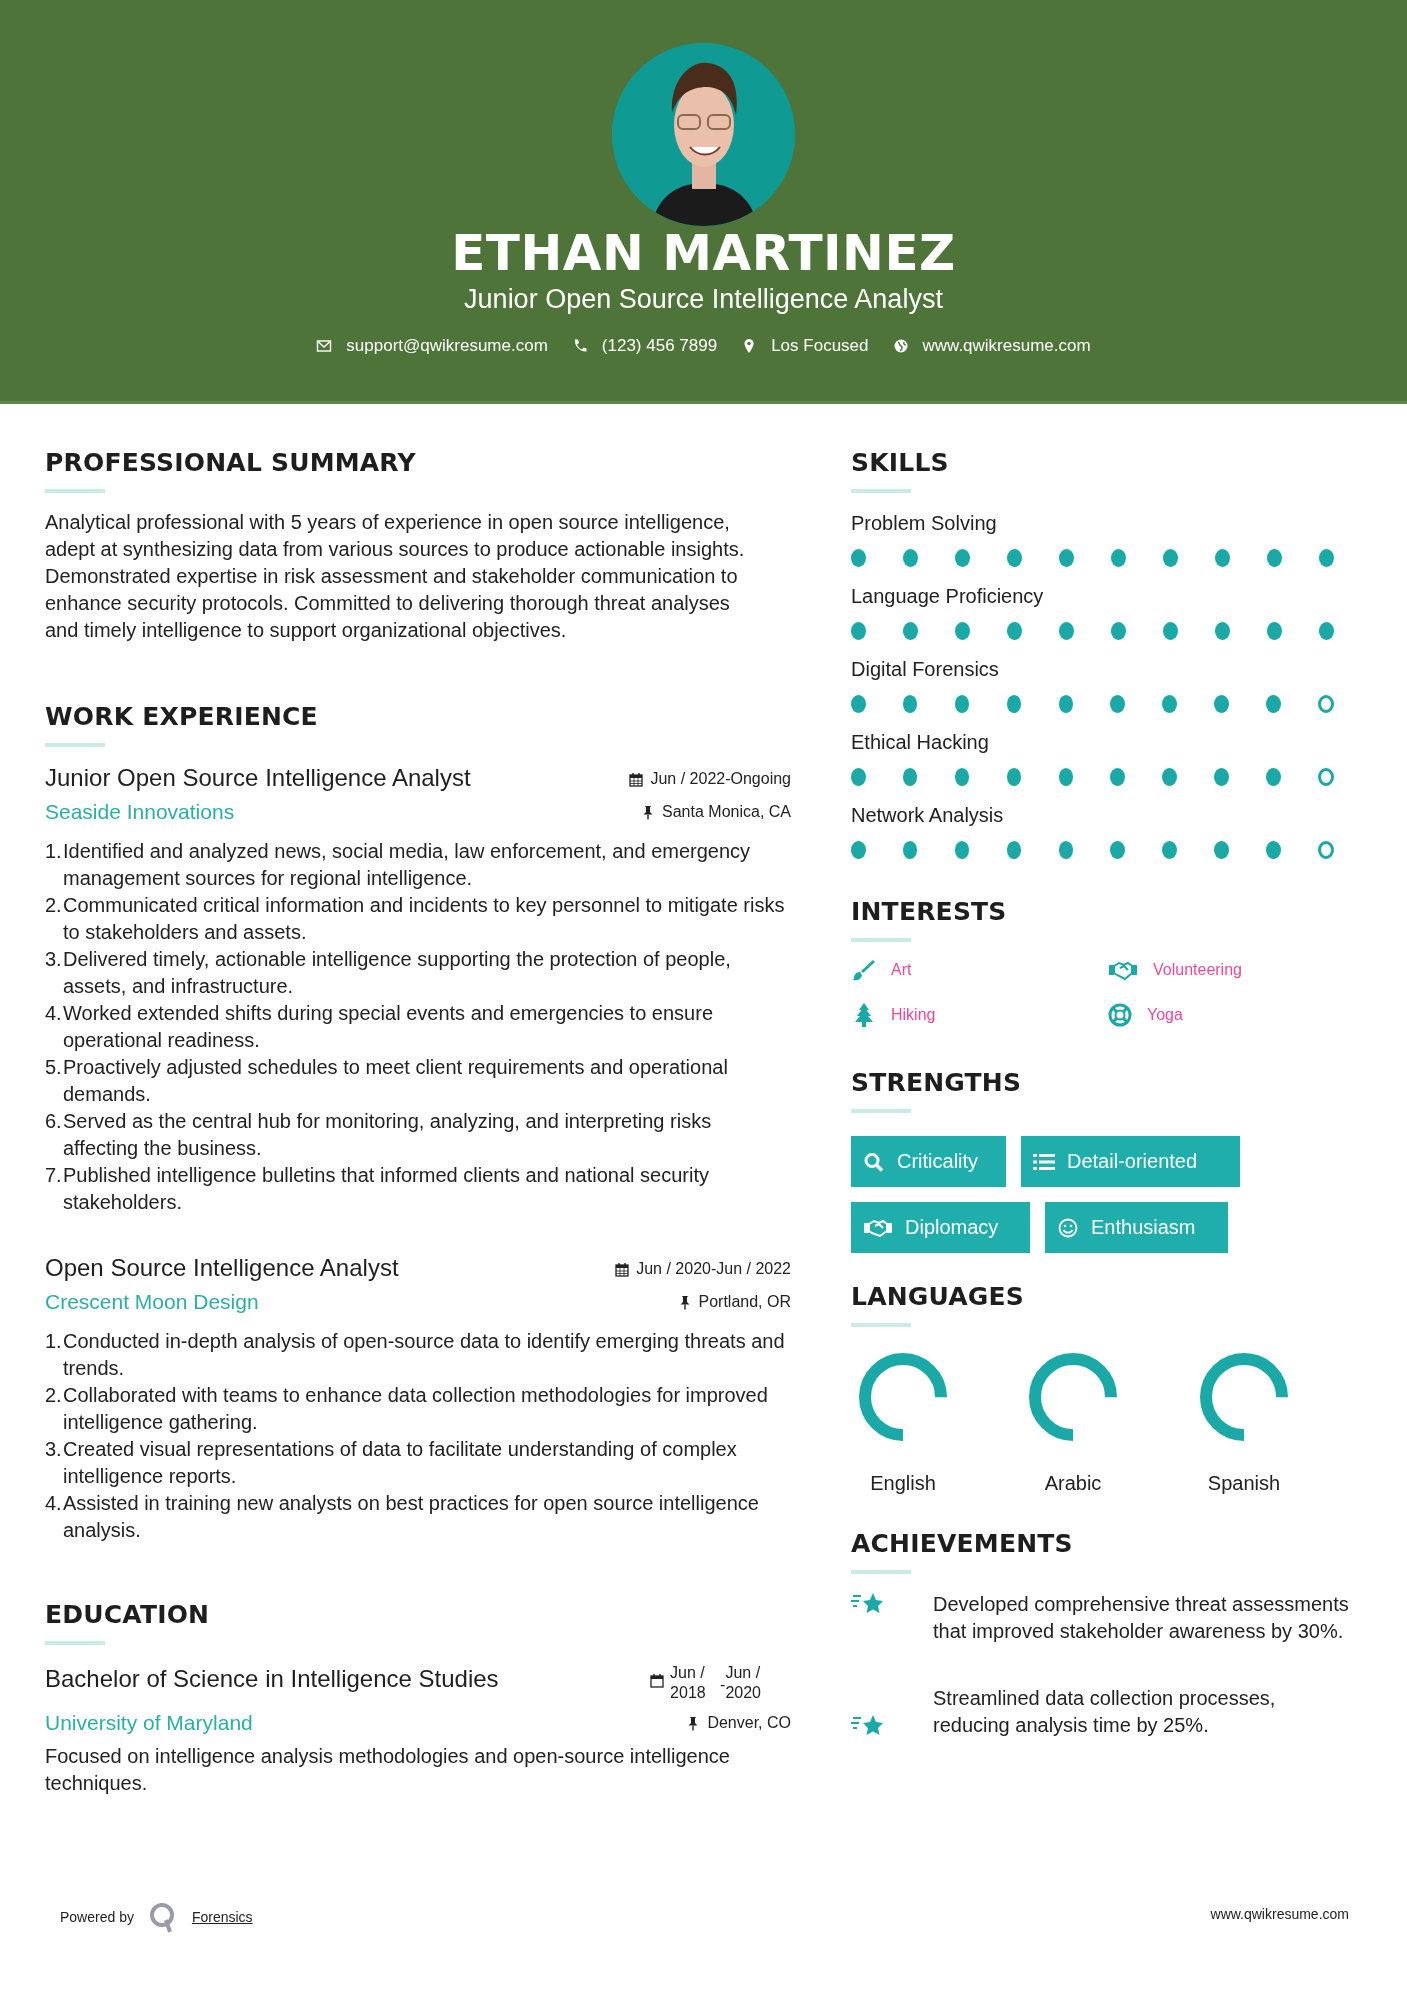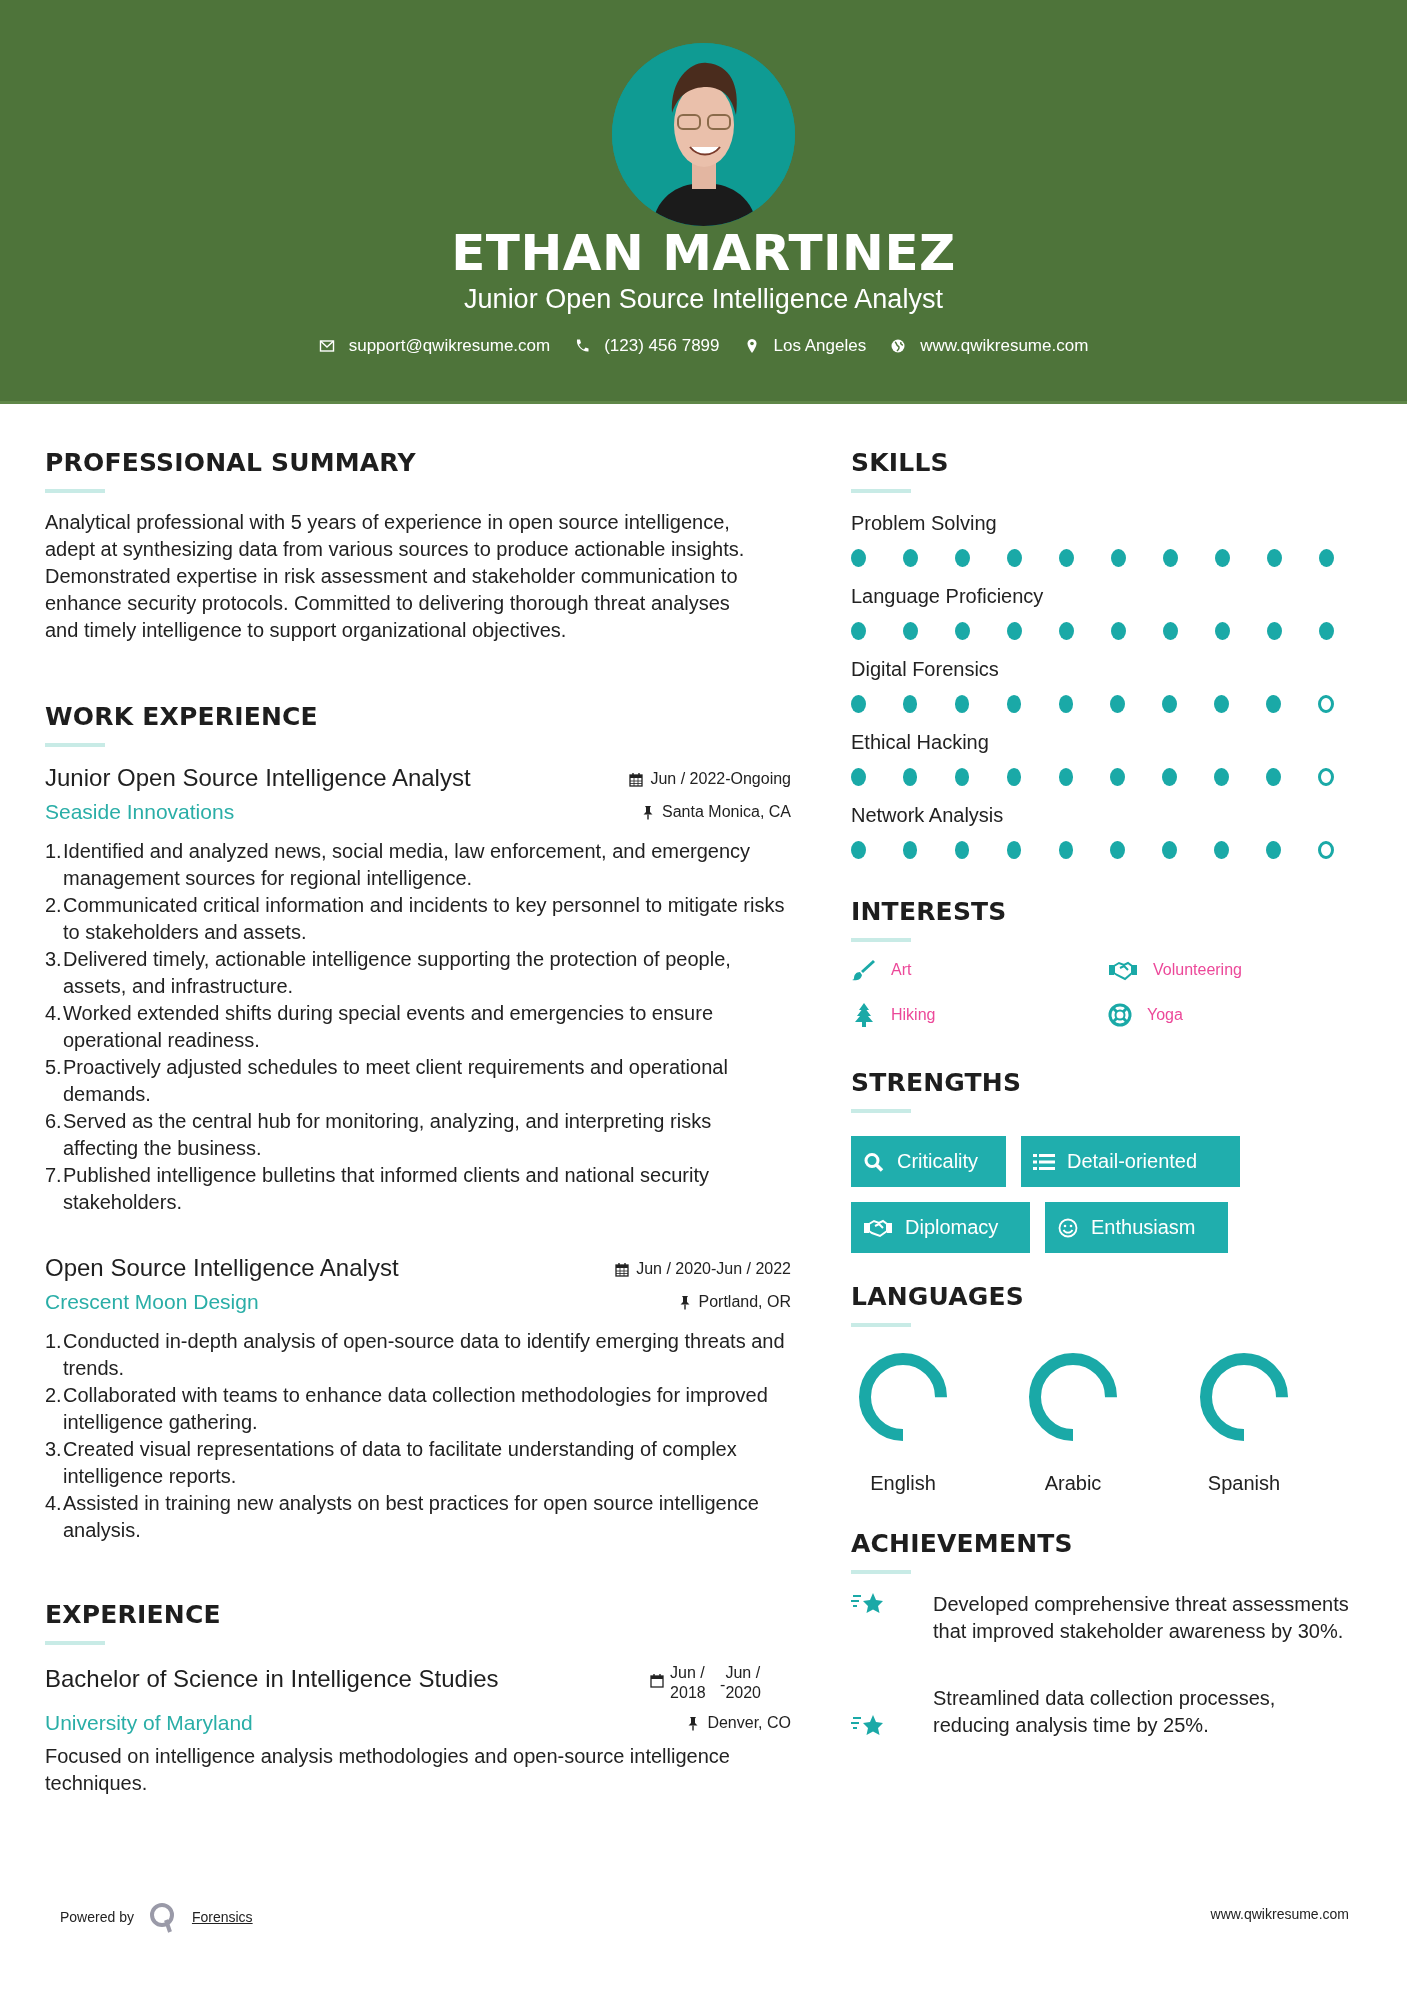--- a/index.html
+++ b/index.html
@@ -97,21 +97,21 @@
       <svg viewBox="0 0 16 16">
           <path d="M3 1.5 L6 1.5 L7 5 L5 6.5 C6 9,7.5 10.5,10 11.5 L11.5 9.5 L14.5 10.5 L14.5 13.5 C8 14,2 8,3 1.5 Z" fill="#fff"></path>
         </svg>
       <span>(123) 456 7899</span>
     </div>
     <div class="contact-item">
       <svg viewBox="0 0 16 16">
           <path d="M8 1 C5 1,3.5 3.2,3.5 5.5 C3.5 9,8 15,8 15 C8 15,12.5 9,12.5 5.5 C12.5 3.2,11 1,8 1 Z" fill="#fff"></path>
           <circle cx="8" cy="5.5" r="1.8" fill="#4e743a"></circle>
         </svg>
-      <span>Los Angeles</span>
+      <span>Los Focused</span>
     </div>
     <div class="contact-item">
       <svg viewBox="0 0 16 16">
           <circle cx="8" cy="8" r="6.5" fill="#fff"></circle>
           <path d="M5 4 C7 5,6 7,8 8 C10 9,9 11,7 13" fill="none" stroke="#4e743a" stroke-width="1.5"></path>
           <path d="M11 4 C10 6,12 7,13 7" fill="none" stroke="#4e743a" stroke-width="1.5"></path>
         </svg>
       <span>www.qwikresume.com</span>
     </div>
   </div>
@@ -225,21 +225,21 @@
           <span class="txt">Created visual representations of data to facilitate understanding of complex intelligence reports.</span>
         </li>
       <li>
           <span class="num">4.</span>
           <span class="txt">Assisted in training new analysts on best practices for open source intelligence analysis.</span>
         </li>
     </ol>
   </div>
 
   <div style="position:absolute; left:0; top:1196px; width:746px;">
-    <div class="sec-title">EXPERIENCE</div>
+    <div class="sec-title">EDUCATION</div>
     <div class="accent"></div>
     <div style="display:flex; justify-content:space-between; margin-top:18px;">
       <div class="job-role" style="width:470px; line-height:31px;">Bachelor of Science in Intelligence Studies</div>
       <div style="display:flex; align-items:flex-start; font-size:16px; line-height:20px; margin-right:30px;">
         <svg viewBox="0 0 14 15" style="width:14px;height:15px;margin-right:6px;margin-top:10px;">
             <rect x="1" y="3" width="12" height="11" fill="none" stroke="#222" stroke-width="1.3"></rect>
             <rect x="1" y="3" width="12" height="3" fill="#222"></rect>
             <line x1="4" y1="1" x2="4" y2="4" stroke="#222" stroke-width="1.4"></line>
             <line x1="10" y1="1" x2="10" y2="4" stroke="#222" stroke-width="1.4"></line>
           </svg>

